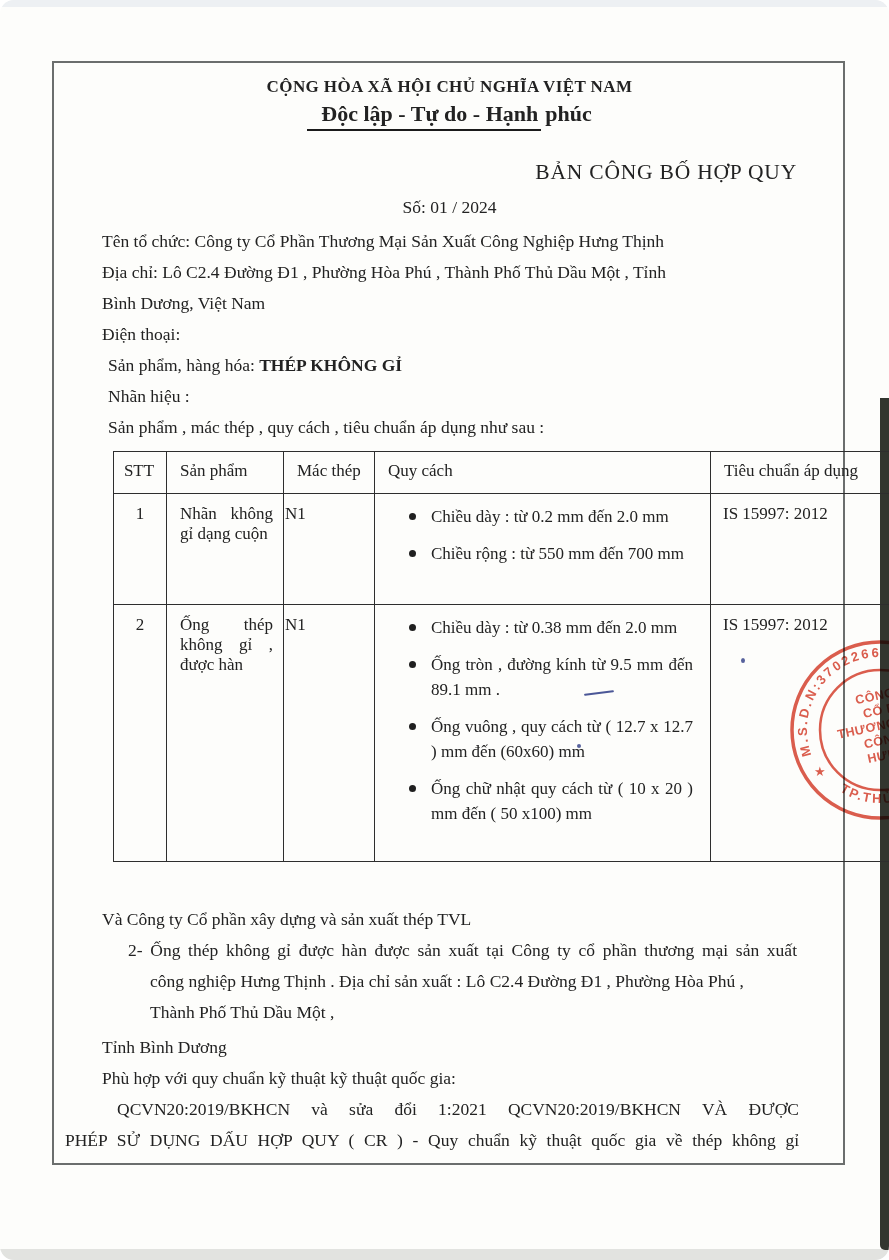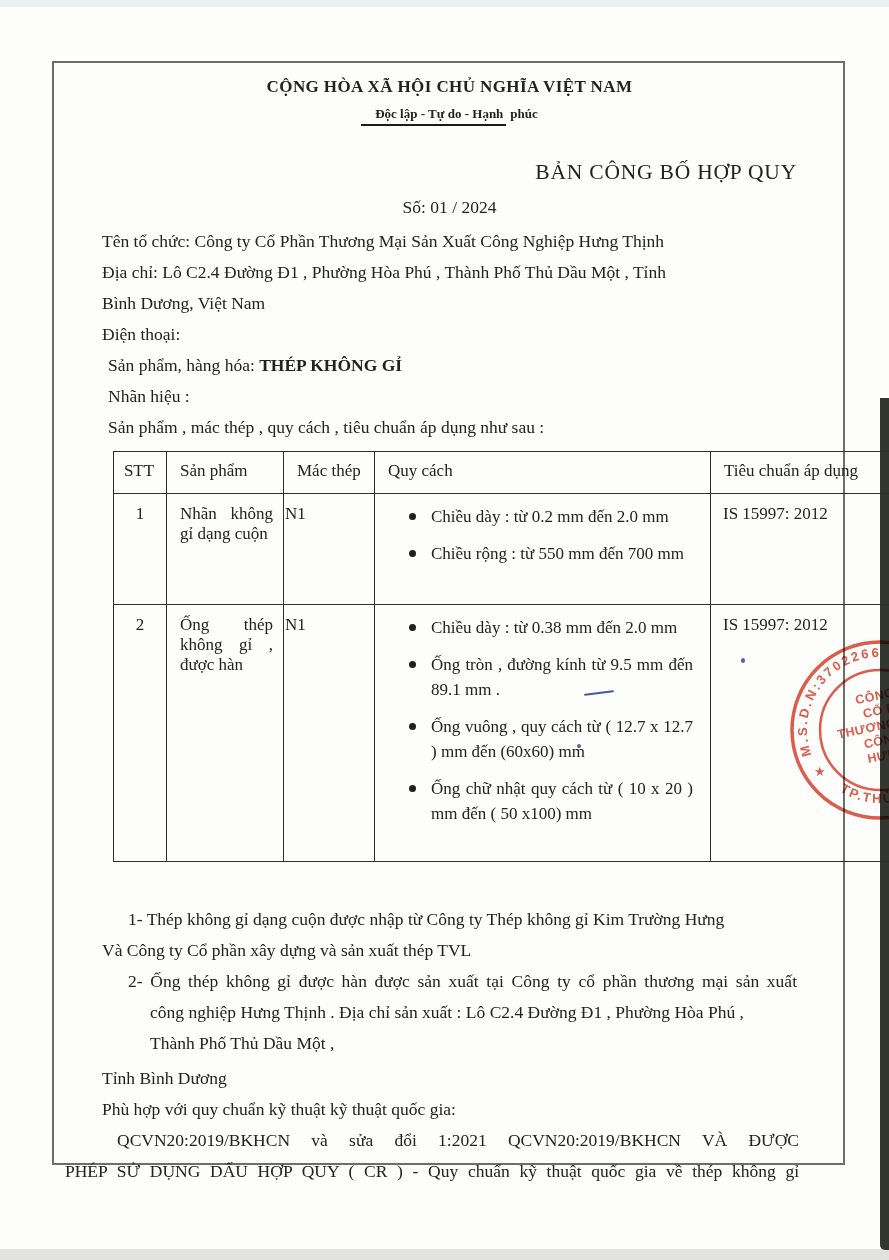--- a/index.html
+++ b/index.html
@@ -1,34 +1,35 @@
 <!DOCTYPE html>
 <html><head>
 <meta charset="utf-8">
 <style>
   html,body { margin:0; padding:0; }
   .page {
     position:relative; width:889px; height:1260px;
     background:#fdfdfb; overflow:hidden;
     font-family:"Liberation Serif","DejaVu Serif",serif;
     color:#222;
+    border-radius:14px;
   }
   .edge-top { position:absolute; left:0; top:0; width:889px; height:7px; background:#edf0f3; }
   .edge-bottom { position:absolute; left:0; top:1249px; width:889px; height:11px; background:#e2e3e0; }
   .edge-right-dark { position:absolute; left:880px; top:398px; width:9px; height:852px; background:#32362f; border-bottom-left-radius:5px; }
 
   .frame {
     position:absolute; left:52px; top:61px; width:793px; height:1104px;
     border:2px solid #6b6e6d; box-sizing:border-box; background:transparent;
   }
   .inner { padding:0 46px 0 48px; }
 
   .motto-block { text-align:center; margin-top:13px; }
   .motto-1 { font-weight:bold; font-size:17px; letter-spacing:.4px; line-height:22px; }
-  .motto-2 { font-weight:bold; font-size:13px; line-height:22px; margin-top:5px; }
+  .motto-2 { font-weight:bold; font-size:22px; line-height:22px; margin-top:5px; }
   .motto-2 .underlined { border-bottom:2.5px solid #1b1b1b; padding:0 3px 3px 14px; }
   .motto-2 .tail { padding-left:4px; }
 
   .doc-title { text-align:right; font-weight:normal; font-size:21.5px; letter-spacing:.8px; margin-top:33px; line-height:28px; }
   .doc-number { text-align:center; font-size:17.5px; margin-top:9px; line-height:24px; }
 
   .body-lines { font-size:17.5px; line-height:31px; margin-top:7px; }
   .body-lines .line { white-space:nowrap; }
   .indent-5 { padding-left:6px; }
   .bold { font-weight:bold; }
@@ -140,21 +141,20 @@
               <li class="spec-item">Ống vuông , quy cách từ ( 12.7 x 12.7 ) mm đến (60x60) mm</li>
               <li class="spec-item">Ống chữ nhật quy cách từ ( 10 x 20 ) mm đến ( 50 x100) mm</li>
             </ul>
           </td>
           <td class="cell-standard">IS 15997: 2012</td>
         </tr>
       </tbody>
         </table>
 
       <div class="notes">
-        <div class="n-line hang">1-  Thép không gỉ dạng cuộn được nhập từ Công ty Thép không gỉ Kim Trường Hưng</div>
         <div class="n-line">Và Công ty Cổ phần xây dựng và sản xuất thép TVL</div>
         <div class="n-line hang just-line">2-  Ống thép không gỉ được hàn được sản xuất tại Công ty cổ phần thương mại sản xuất</div>
         <div class="n-line hang" style="padding-left:48px">công nghiệp Hưng Thịnh . Địa chỉ sản xuất : Lô C2.4 Đường Đ1 , Phường Hòa Phú ,</div>
         <div class="n-line hang" style="padding-left:48px">Thành Phố Thủ Dầu Một ,</div>
         <div class="n-line gap-before">Tỉnh Bình Dương</div>
         <div class="n-line">Phù hợp với quy chuẩn kỹ thuật kỹ thuật quốc gia:</div>
         <div class="reg-block">
           <div class="n-line reg-line1">QCVN20:2019/BKHCN và sửa đổi 1:2021 QCVN20:2019/BKHCN VÀ ĐƯỢC</div>
           <div class="n-line reg-line2">PHÉP SỬ DỤNG DẤU HỢP QUY ( CR ) -  Quy chuẩn kỹ thuật quốc gia về thép không gỉ</div>
         </div>

